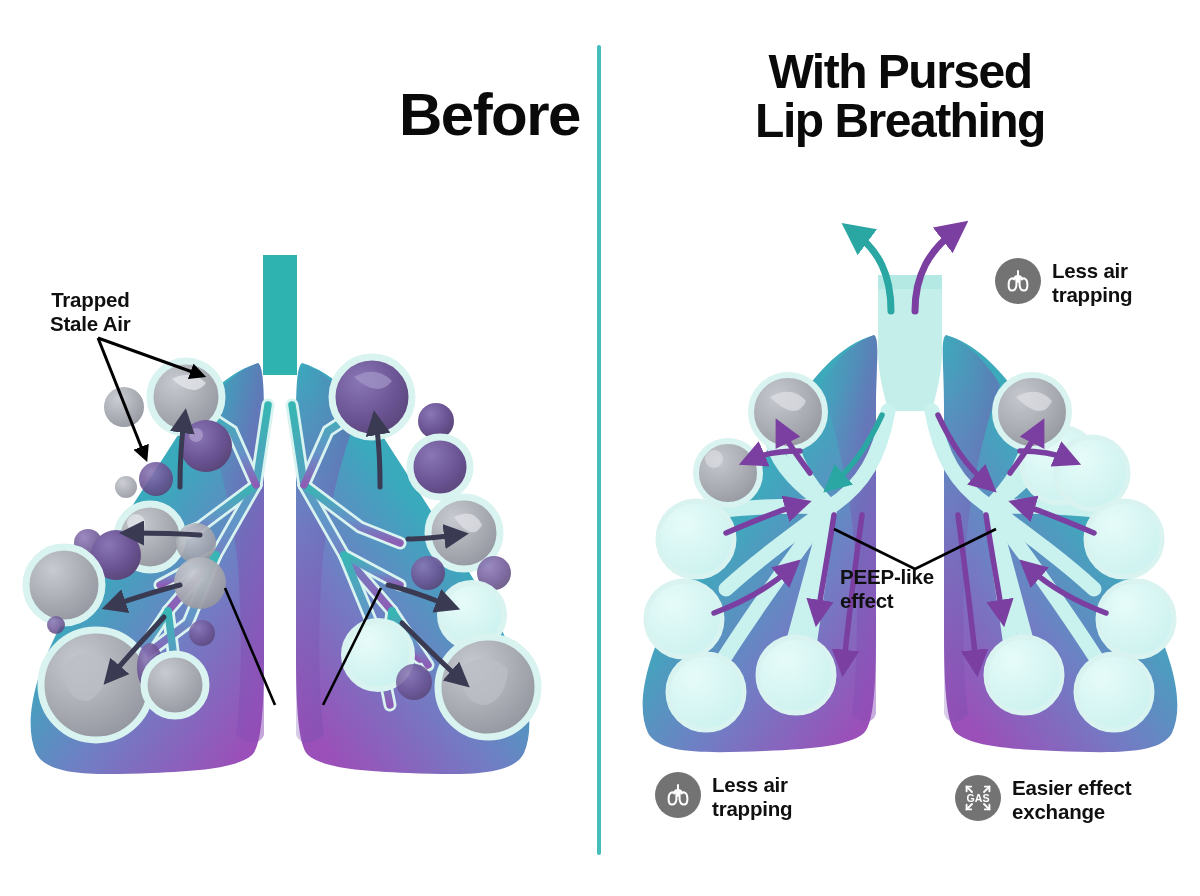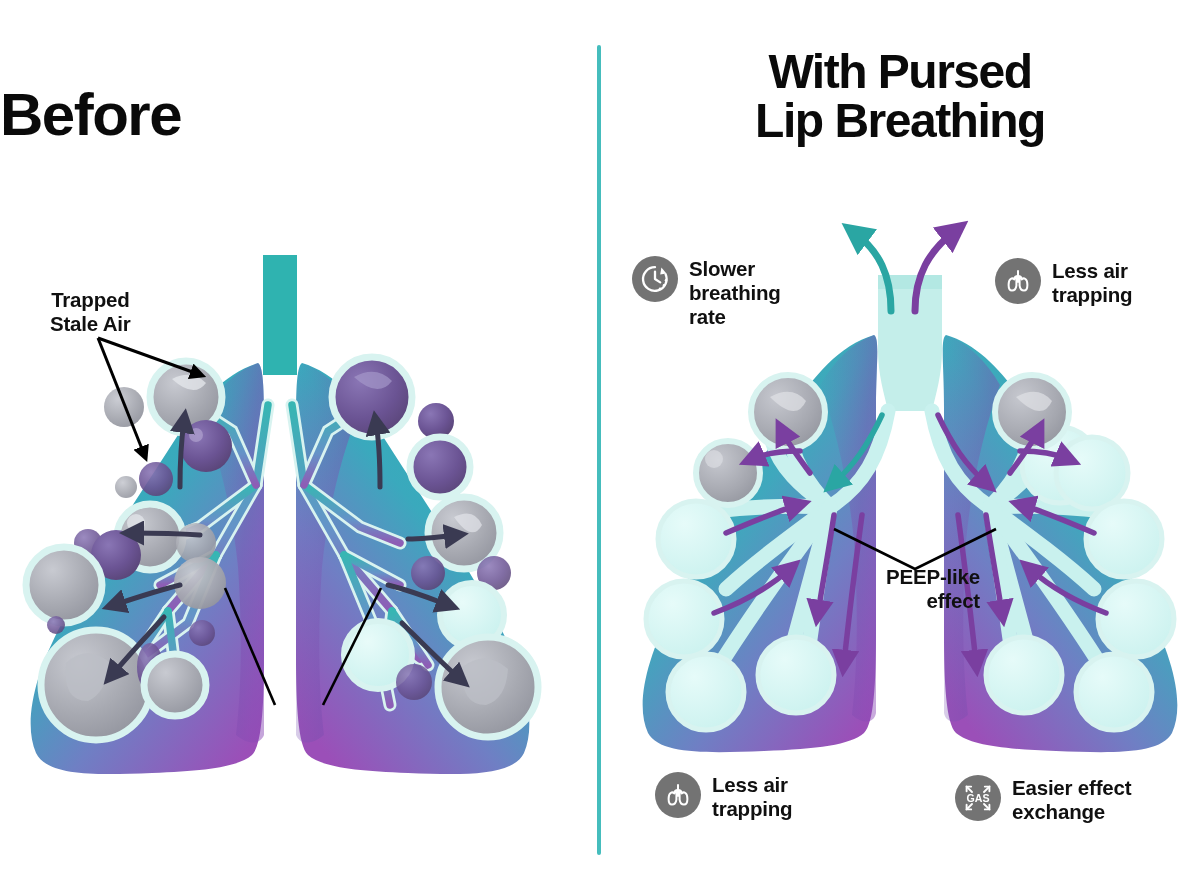--- a/index.html
+++ b/index.html
@@ -26,21 +26,21 @@
     position: absolute;
     font-weight: bold;
     color: #0a0a0a;
     letter-spacing: -1.5px;
     line-height: 1.02;
     white-space: pre-line;
   }
   #title-before {
     left: 0; top: 84px;
     width: 580px;
-    text-align: left;
+    text-align: right;
     font-size: 60px;
   }
   #title-after {
     left: 620px; top: 48px;
     width: 560px;
     text-align: center;
     font-size: 48px;
   }
   .divider {
     position: absolute;
@@ -55,21 +55,21 @@
     position: absolute;
     font-weight: bold;
     color: #101010;
     font-size: 20.5px;
     line-height: 1.16;
     white-space: pre-line;
     letter-spacing: -0.2px;
   }
   #anno-trapped { left: 50px; top: 288px; text-align: center; }
   #anno-collapsing { left: 232px; top: 708px; text-align: center; width: 160px; }
-  #anno-peep { left: 840px; top: 565px; text-align: right; width: 140px; }
+  #anno-peep { left: 840px; top: 565px; text-align: left; width: 140px; }
 
   .badge {
     position: absolute;
     display: flex;
     align-items: flex-start;
     gap: 11px;
   }
   .badge-ico {
     width: 46px; height: 46px;
     border-radius: 50%;
@@ -403,35 +403,20 @@
   <div class="panel-title" id="title-after">With Pursed
 Lip Breathing</div>
 
   <div class="divider"></div>
 
   <div class="anno" id="anno-trapped">Trapped
 Stale Air</div>
   <div class="anno" id="anno-peep">PEEP-like
 effect</div>
 
-  <div class="badge" id="badge-slower">
-    <div class="badge-ico">
-      <svg width="30" height="30" viewBox="0 0 30 30">
-        <path d="M15 3.2 A 11.8 11.8 0 1 0 25.6 10.2" fill="none" stroke="#fff" stroke-width="2.3" stroke-linecap="round"></path>
-        <path d="M21.4 3.6 L 26.4 9.6 L 20.2 10.6 Z" fill="#fff"></path>
-        <path d="M15 7.6 L 15 15 L 20.2 18.4" fill="none" stroke="#fff" stroke-width="2.3" stroke-linecap="round" stroke-linejoin="round"></path>
-        <circle cx="26" cy="16.2" r="1.25" fill="#fff"></circle>
-        <circle cx="24" cy="21.2" r="1.25" fill="#fff"></circle>
-        <circle cx="20" cy="24.8" r="1.25" fill="#fff"></circle>
-      </svg>
-    </div>
-    <div class="badge-txt">Slower
-breathing
-rate</div>
-  </div>
 
   <div class="badge" id="badge-less-top">
     <div class="badge-ico">
       <svg width="30" height="30" viewBox="0 0 30 30">
         <path d="M15 5 L 15 16" stroke="#fff" stroke-width="2" stroke-linecap="round" fill="none"></path>
         <path d="M15 10 C 12.6 10 11.4 11.6 11.2 13.4 C 10.4 12.4 8.8 12.2 7.6 13
                  C 6.2 14 5.6 16.2 5.6 19 C 5.6 22.4 6.6 24.6 9 24.6
                  C 11.6 24.6 13 22.6 13.4 19.6 L 13.4 12" fill="none" stroke="#fff" stroke-width="2" stroke-linejoin="round" stroke-linecap="round"></path>
         <path d="M15 10 C 17.4 10 18.6 11.6 18.8 13.4 C 19.6 12.4 21.2 12.2 22.4 13
                  C 23.8 14 24.4 16.2 24.4 19 C 24.4 22.4 23.4 24.6 21 24.6

